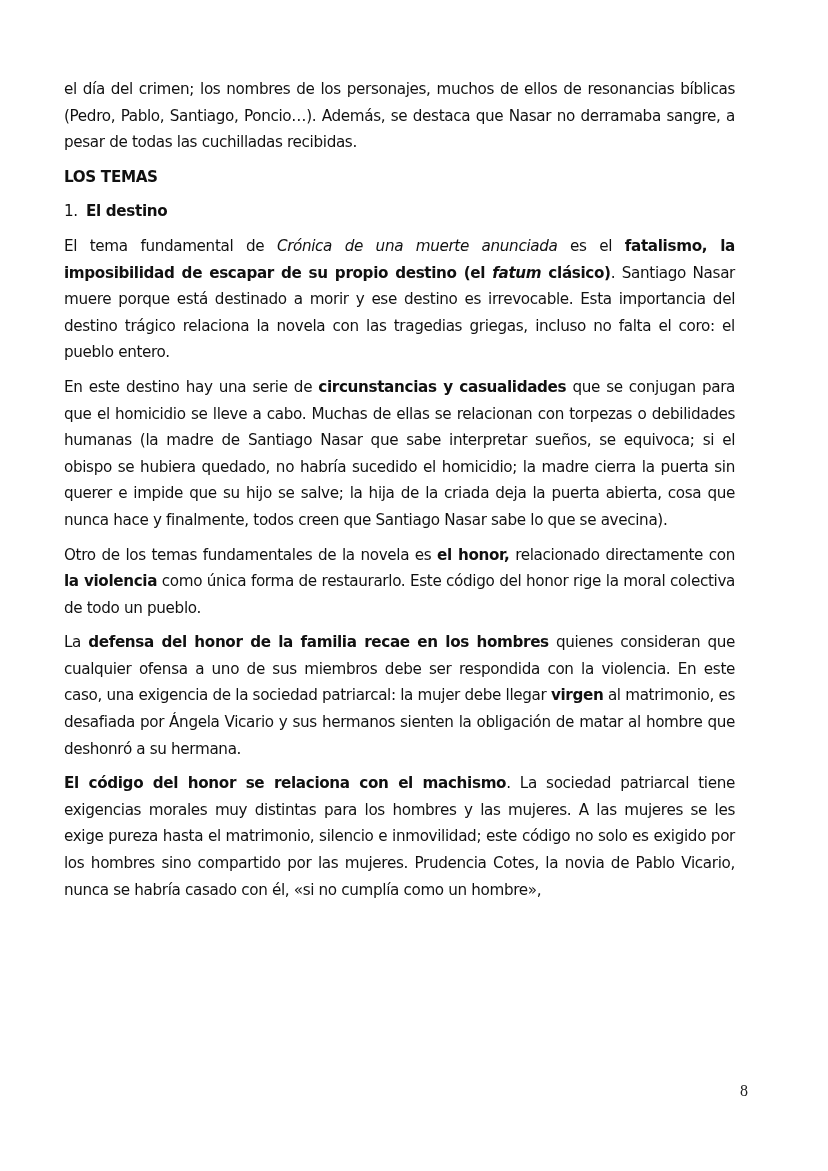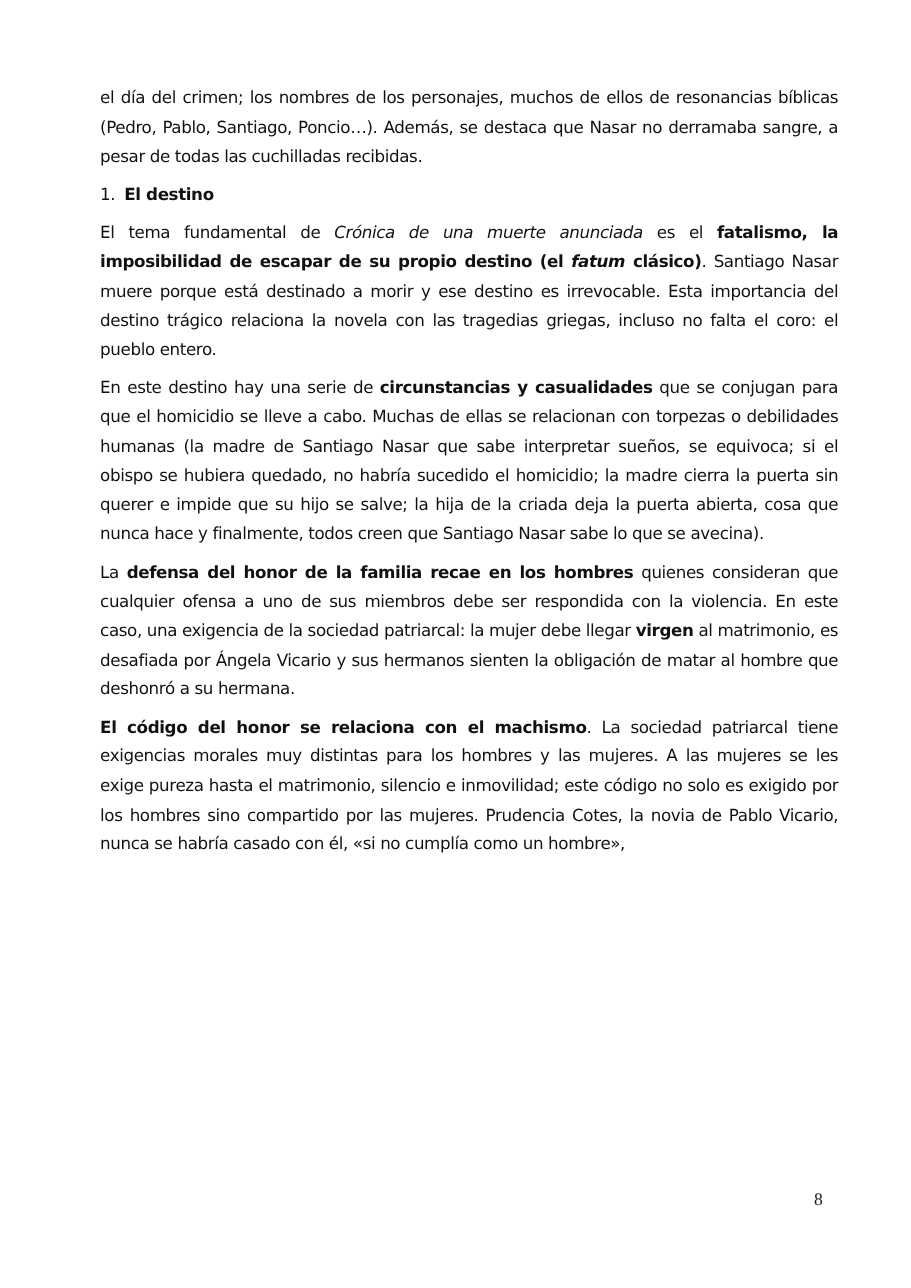--- a/index.html
+++ b/index.html
@@ -8,21 +8,21 @@
       background: #ffffff;
     }
     body {
       width: 828px;
       height: 1171px;
       position: relative;
       overflow: hidden;
     }
     .page {
       position: absolute;
-      left: 91px;
+      left: 64px;
       top: 76px;
       width: 671px;
       color: #111111;
       font-family: "DejaVu Sans", sans-serif;
       font-size: 15.2px;
       line-height: 26.6px;
       letter-spacing: -0.35px;
       word-spacing: 0px;
     }
     .para {
@@ -57,30 +57,32 @@
   </style>
 </head>
 <body>
 
 <div class="page">
 
   <p class="para">
     <span>el día del crimen; los nombres de los personajes, muchos de ellos de resonancias bíblicas (Pedro, Pablo, Santiago, Poncio…). Además, se destaca que Nasar no derramaba sangre, a pesar de todas las cuchilladas recibidas.</span>
   </p>
 
+  <p class="heading">LOS TEMAS</p>
 
   <p class="section-title">
     <span class="num">1.</span><span class="label">El destino</span>
   </p>
 
   <p class="para"><span>El tema fundamental de </span><i>Crónica de una muerte anunciada</i><span> es el </span><b>fatalismo, la imposibilidad de escapar de su propio destino (el </b><b><i>fatum</i></b><b> clásico)</b><span>. Santiago Nasar muere porque está destinado a morir y ese destino es irrevocable. Esta importancia del destino trágico relaciona la novela con las tragedias griegas, incluso no falta el coro: el pueblo entero.</span></p>
 
   <p class="para"><span>En este destino hay una serie de </span><b>circunstancias y casualidades</b><span> que se conjugan para que el homicidio se lleve a cabo. Muchas de ellas se relacionan con torpezas o debilidades humanas (la madre de Santiago Nasar que sabe interpretar sueños, se equivoca; si el obispo se hubiera quedado, no habría sucedido el homicidio; la madre cierra la puerta sin querer e impide que su hijo se salve; la hija de la criada deja la puerta abierta, cosa que nunca hace y finalmente, todos creen que Santiago Nasar sabe lo que se avecina).</span></p>
 
 
+  <p class="para"><span>Otro de los temas fundamentales de la novela es </span><b>el honor,</b><span> relacionado directamente con </span><b>la violencia</b><span> como única forma de restaurarlo. Este código del honor rige la moral colectiva de todo un pueblo.</span></p>
 
   <p class="para"><span>La </span><b>defensa del honor de la familia recae en los hombres</b><span> quienes consideran que cualquier ofensa a uno de sus miembros debe ser respondida con la violencia. En este caso, una exigencia de la sociedad patriarcal: la mujer debe llegar </span><b>virgen</b><span> al matrimonio, es desafiada por Ángela Vicario y sus hermanos sienten la obligación de matar al hombre que deshonró a su hermana.</span></p>
 
 
   <p class="para"><b>El código del honor se relaciona con el machismo</b><span>. La sociedad patriarcal tiene exigencias morales muy distintas  para los hombres y las mujeres. A las mujeres se les exige pureza hasta el matrimonio, silencio e inmovilidad; este código no solo es exigido por los hombres sino compartido por las mujeres. Prudencia Cotes, la novia de Pablo Vicario, nunca se habría casado con él, «si no cumplía como un hombre»,</span></p>
 
 </div>
 
 <div class="page-number">8</div>
 

